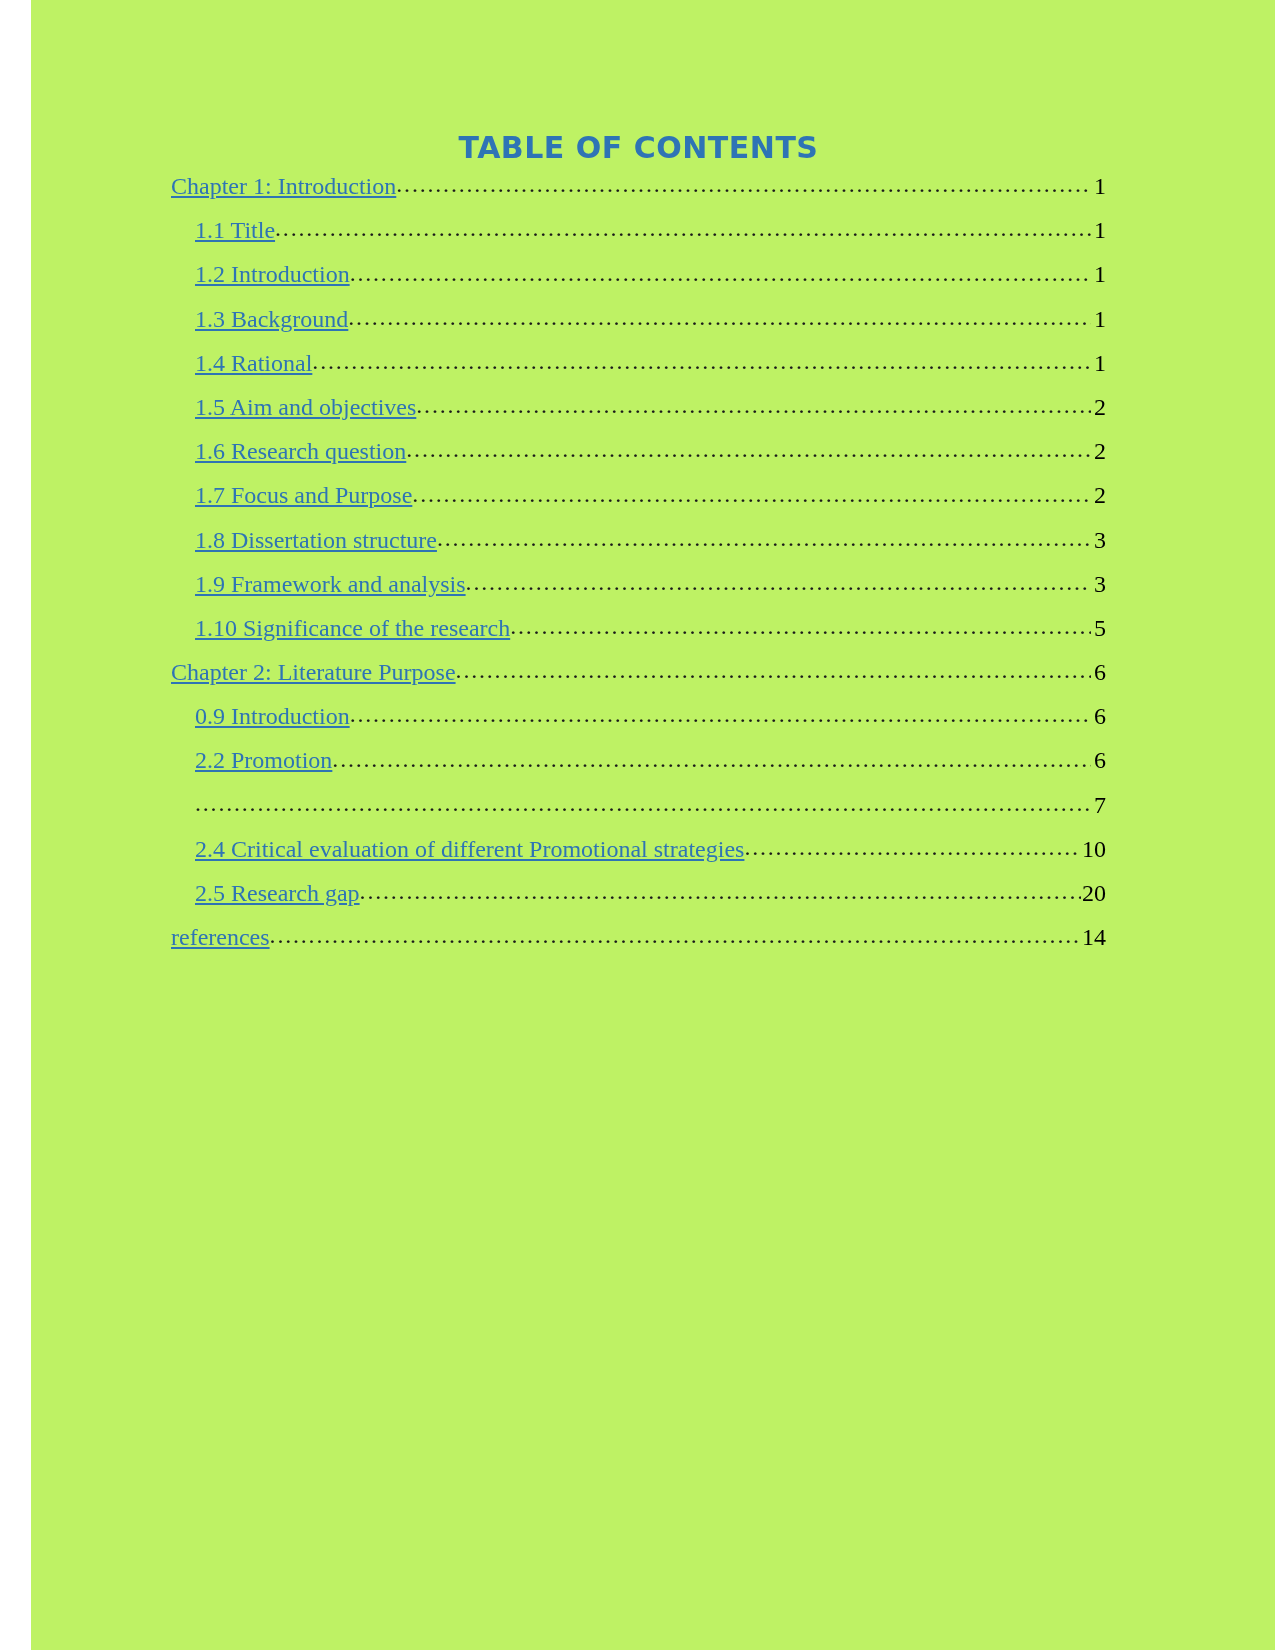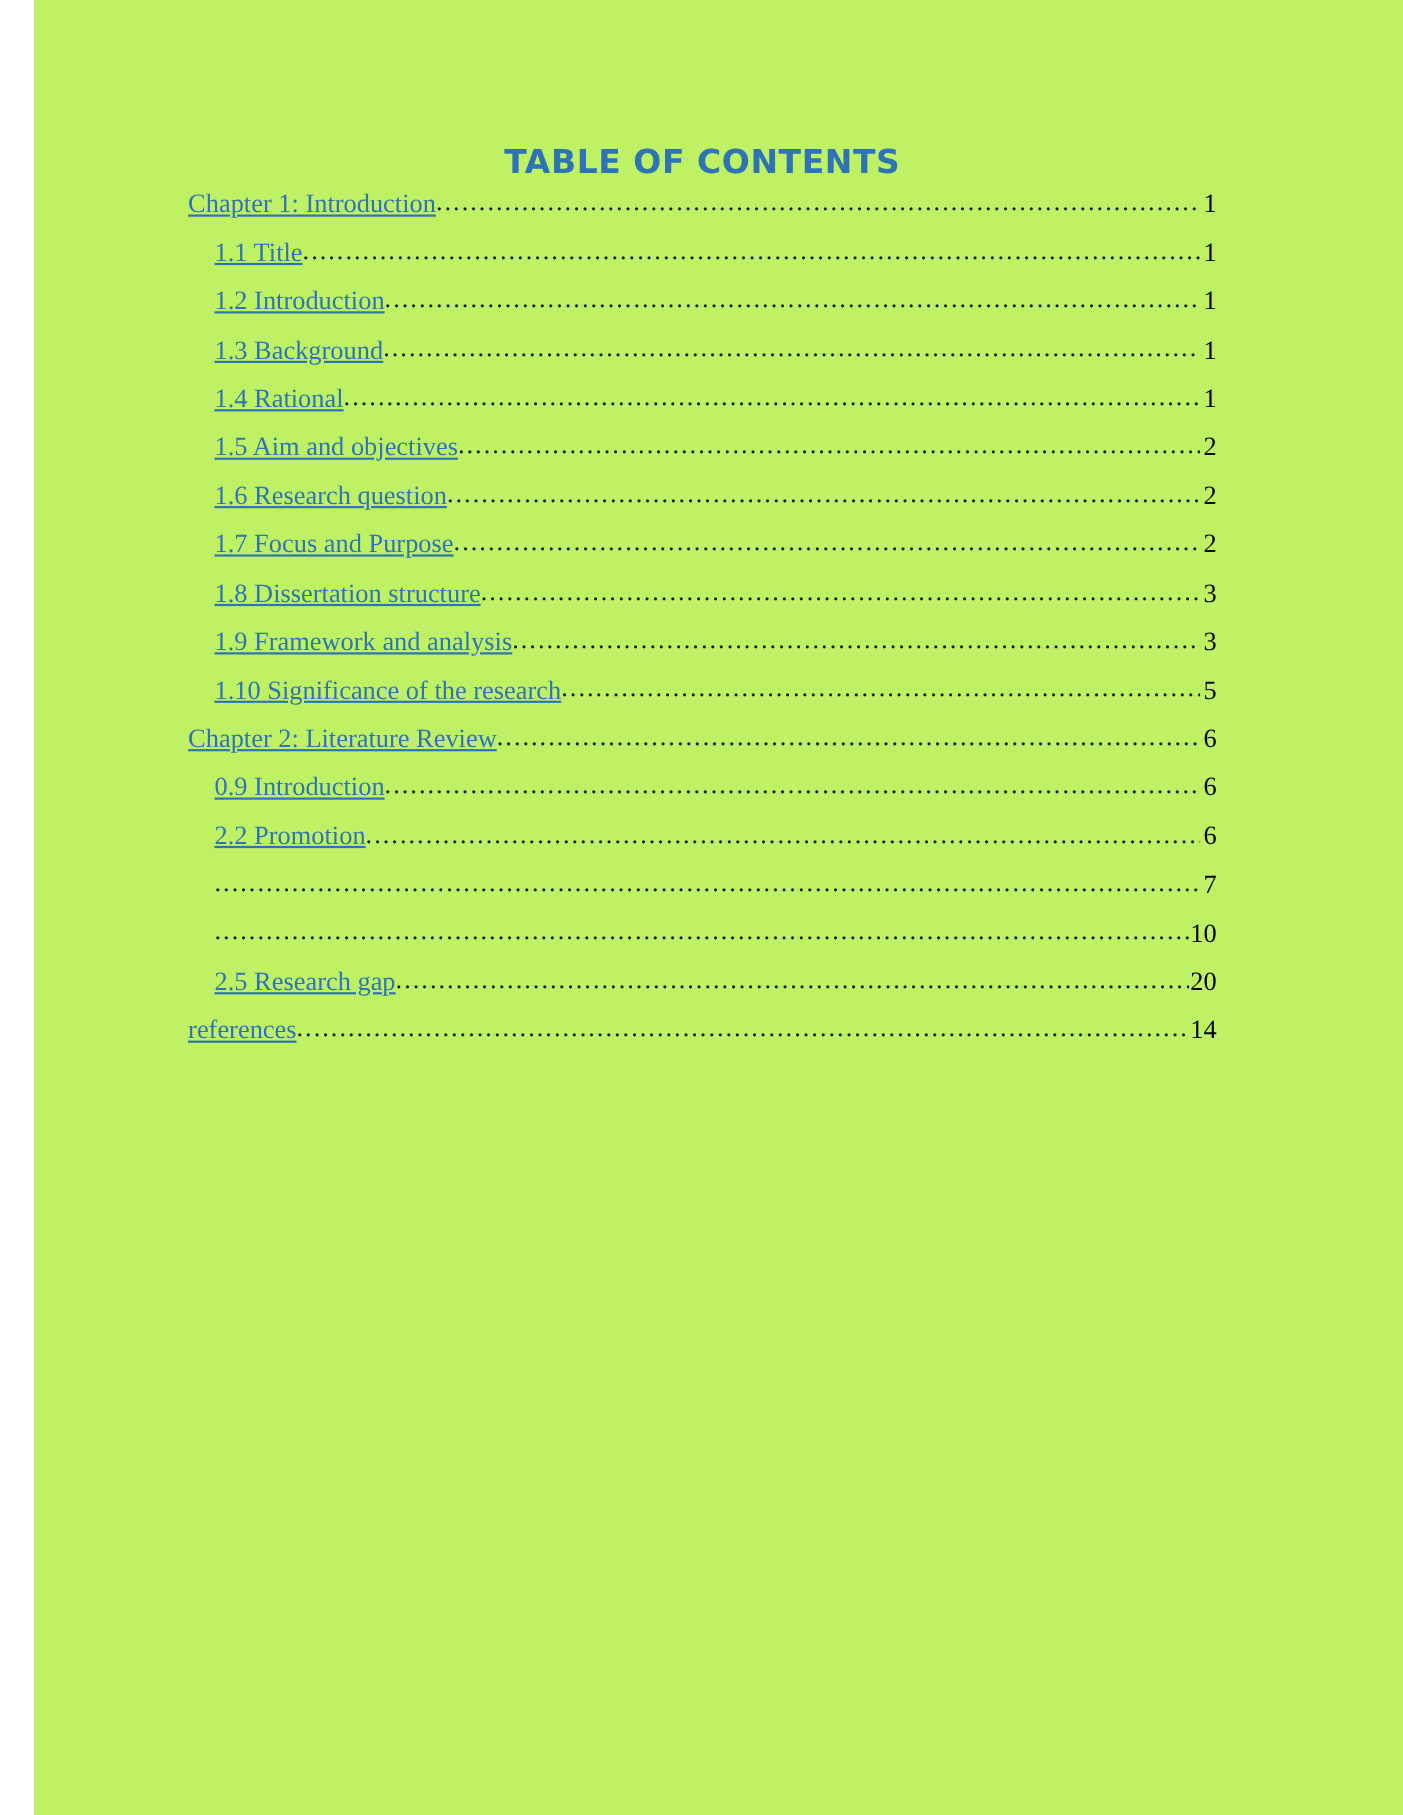--- a/index.html
+++ b/index.html
@@ -34,21 +34,21 @@
     margin: 0 0 8px 0;
     line-height: 1.2;
   }
   .toc-list {
     margin: 0;
     padding: 0;
     list-style: none;
   }
   .toc-row {
     display: flex;
-    align-items: center;
+    align-items: flex-end;
     font-size: 24px;
     line-height: 1.05;
     margin-bottom: 19px;
     white-space: nowrap;
   }
   .toc-row.level-2 {
     padding-left: 24px;
     font-family: Liberation Serif, serif;
   }
   .toc-label {
@@ -139,39 +139,40 @@
           <span class="toc-label">1.9 Framework and analysis</span>
           <span class="toc-leader">.......................................................................................................................................................................................................</span>
           <span class="toc-page">3</span>
         </li>
         <li class="toc-row level-2">
           <span class="toc-label">1.10 Significance of the research</span>
           <span class="toc-leader">.......................................................................................................................................................................................................</span>
           <span class="toc-page">5</span>
         </li>
         <li class="toc-row level-1">
-          <span class="toc-label">Chapter 2:  Literature Review</span>
+          <span class="toc-label">Chapter 2:  Literature Purpose</span>
           <span class="toc-leader">.......................................................................................................................................................................................................</span>
           <span class="toc-page">6</span>
         </li>
         <li class="toc-row level-2">
           <span class="toc-label">0.9 Introduction</span>
           <span class="toc-leader">.......................................................................................................................................................................................................</span>
           <span class="toc-page">6</span>
         </li>
         <li class="toc-row level-2">
           <span class="toc-label">2.2 Promotion</span>
           <span class="toc-leader">.......................................................................................................................................................................................................</span>
           <span class="toc-page">6</span>
         </li>
         <li class="toc-row level-2">
           <span class="toc-leader">.......................................................................................................................................................................................................</span>
           <span class="toc-page">7</span>
         </li>
         <li class="toc-row level-2">
+          <span class="toc-label">2.4 Critical evaluation of different Promotional strategies</span>
           <span class="toc-leader">.......................................................................................................................................................................................................</span>
           <span class="toc-page">10</span>
         </li>
         <li class="toc-row level-2">
           <span class="toc-label">2.5 Research gap</span>
           <span class="toc-leader">.......................................................................................................................................................................................................</span>
           <span class="toc-page">20</span>
         </li>
         <li class="toc-row level-1">
           <span class="toc-label">references</span>

